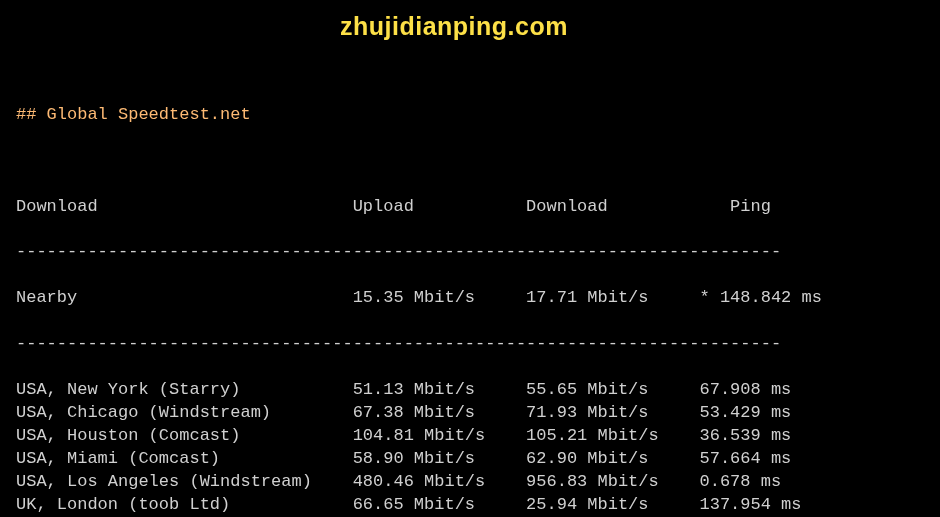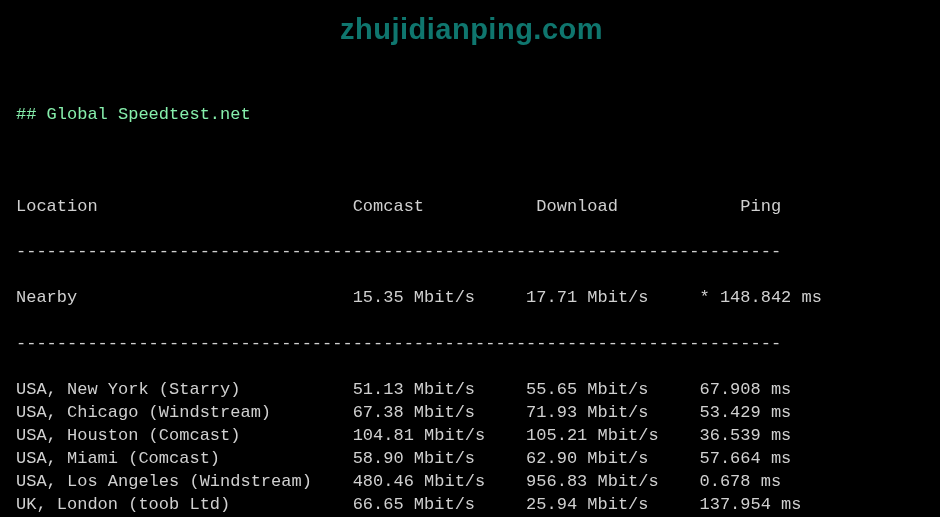--- a/index.html
+++ b/index.html
@@ -14,47 +14,47 @@
       font-size: 17px;
       line-height: 1.35;
       padding: 12px 16px;
       width: 940px;
       height: 517px;
       overflow: hidden;
       white-space: pre;
       position: relative;
     }
     .title {
-      color: #86efac;
+      color: #fdba74;
     }
     .watermark {
       position: absolute;
       top: 10px;
       left: 340px;
-      color: #0f766e;
+      color: #fde047;
       font-family: Arial, sans-serif;
-      font-size: 29px;
+      font-size: 25px;
       font-weight: 900;
       letter-spacing: 0.5px;
       text-shadow: 1px 1px 0 rgba(0,0,0,0.6);
       white-space: nowrap;
     }
     .row {
       display: block;
     }
   </style>
 </head>
 <body>
 
 
 
 <span class="title">## Global Speedtest.net</span>
 <div class="watermark">zhujidianping.com</div>
 <br>
-<span class="row" id="header-row">Location                         Comcast           Download            Ping</span>
+<span class="row" id="header-row">Download                         Upload           Download            Ping</span>
 <span class="row">---------------------------------------------------------------------------</span>
 <span class="row" id="nearby-row">Nearby                           15.35 Mbit/s     17.71 Mbit/s     * 148.842 ms</span>
 <span class="row">---------------------------------------------------------------------------</span>
 <div id="data-rows"><span class="row">USA, New York (Starry)           51.13 Mbit/s     55.65 Mbit/s     67.908 ms</span><span class="row">USA, Chicago (Windstream)        67.38 Mbit/s     71.93 Mbit/s     53.429 ms</span><span class="row">USA, Houston (Comcast)           104.81 Mbit/s    105.21 Mbit/s    36.539 ms</span><span class="row">USA, Miami (Comcast)             58.90 Mbit/s     62.90 Mbit/s     57.664 ms</span><span class="row">USA, Los Angeles (Windstream)    480.46 Mbit/s    956.83 Mbit/s    0.678 ms</span><span class="row">UK, London (toob Ltd)            66.65 Mbit/s     25.94 Mbit/s     137.954 ms</span><span class="row">France, Paris (Orange)           20.76 Mbit/s     25.57 Mbit/s     145.735 ms</span></div>
 
 
 
 
 
 </body></html>

